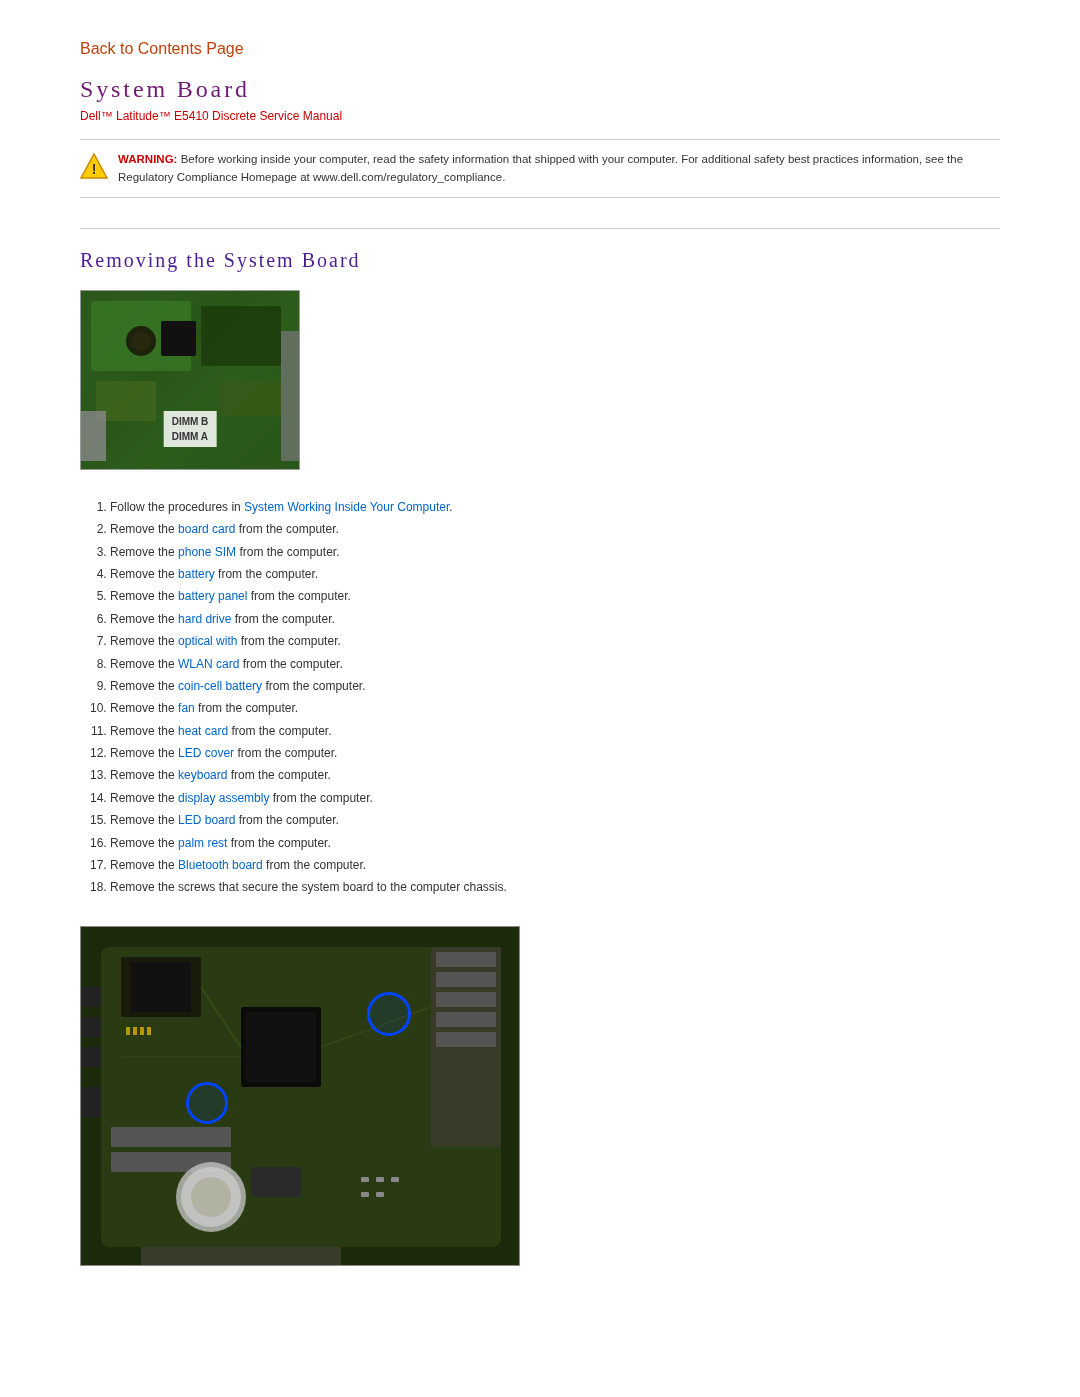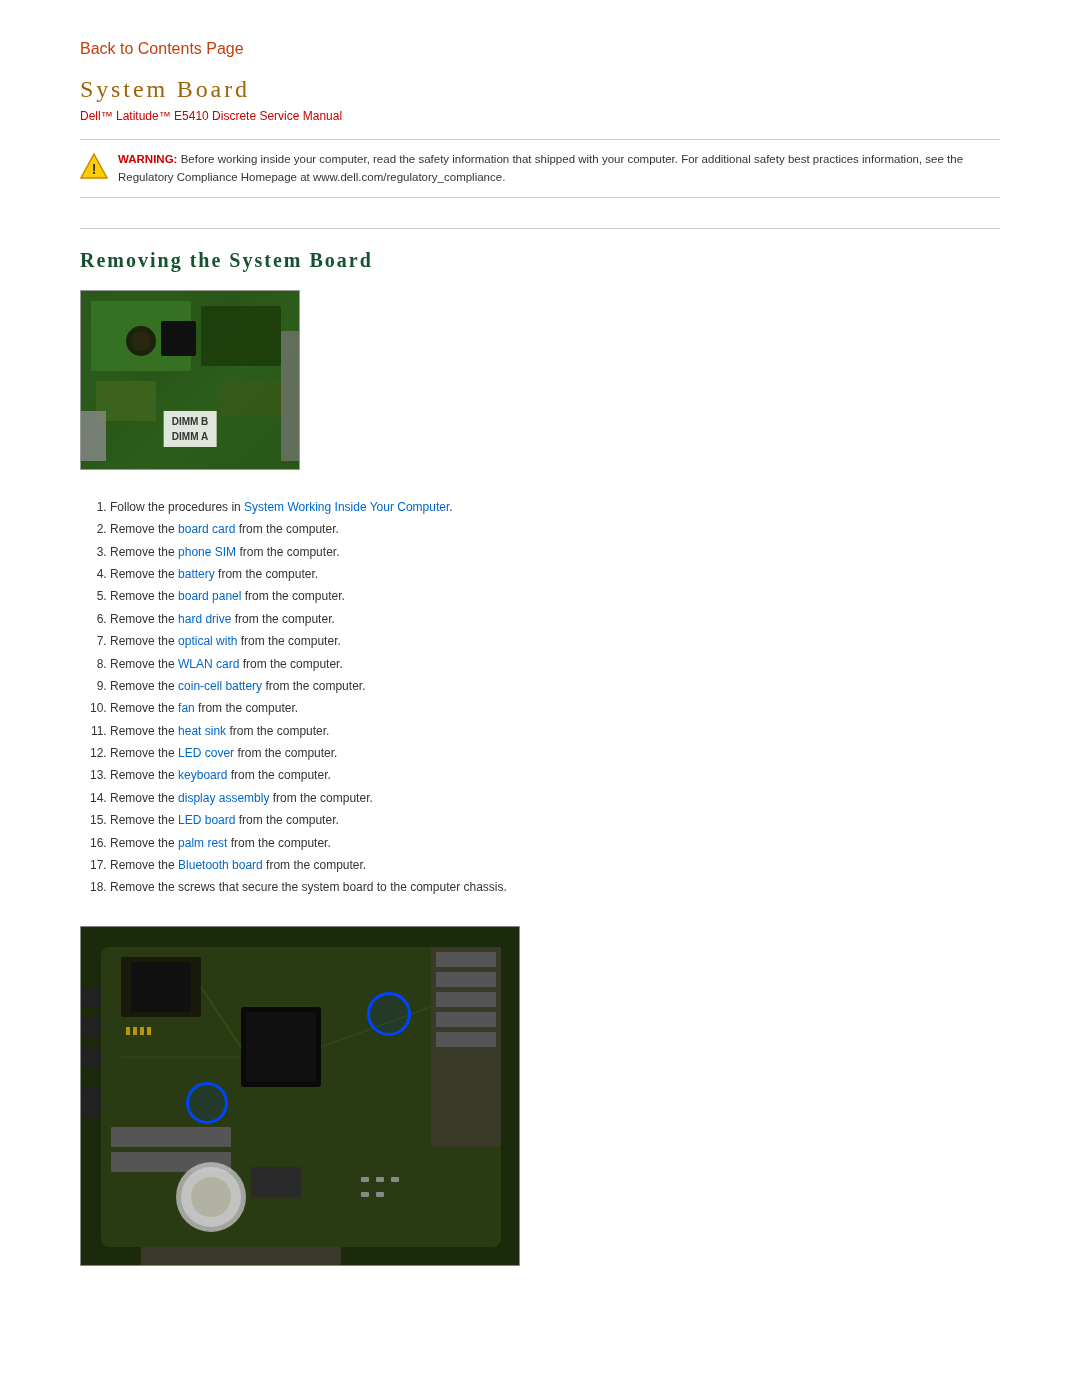--- a/index.html
+++ b/index.html
@@ -19,21 +19,21 @@
       color: #c2410c;
       text-decoration: none;
       font-size: 16px;
       display: block;
       margin-bottom: 18px;
     }
     h1.page-title {
       font-family: Georgia, serif;
       font-size: 24px;
       font-weight: normal;
-      color: #a16207;
+      color: #701a75;
       letter-spacing: 0.12em;
       margin-bottom: 6px;
     }
     .subtitle {
       font-size: 12px;
       font-weight: normal;
       color: #cc0000;
       margin-bottom: 16px;
     }
     .warning-box {
@@ -56,22 +56,22 @@
       line-height: 1.6;
       color: #333;
     }
     .warning-text strong {
       color: #cc0000;
       font-weight: bold;
     }
     h2.section-title {
       font-family: Georgia, serif;
       font-size: 20px;
-      font-weight: bold;
-      color: #14532d;
+      font-weight: normal;
+      color: #4c1d95;
       letter-spacing: 0.1em;
       margin-bottom: 18px;
     }
     .board-image-container {
       margin-bottom: 24px;
       text-align: left;
     }
     .board-image-placeholder {
       width: 220px;
       height: 180px;
@@ -85,21 +85,20 @@
       position: absolute;
       bottom: 22px;
       left: 50%;
       transform: translateX(-50%);
       background: rgba(255,255,255,0.85);
       padding: 3px 8px;
       font-size: 10px;
       font-weight: bold;
       color: #333;
       line-height: 1.5;
-      text-align: center;
     }
     .steps-list {
       list-style: decimal;
       padding-left: 30px;
       font-size: 12px;
       line-height: 1.7;
       margin-bottom: 28px;
     }
     .steps-list li {
       margin-bottom: 2px;
@@ -217,27 +216,27 @@
     </div>
   </div>
 
   <ol class="steps-list">
     <li>
       <span>Follow the procedures in </span><a href="#">System Working Inside Your Computer</a><span>.</span>
     </li>
     <li>Remove the <a href="#">board card</a> from the computer.</li>
     <li>Remove the <a href="#">phone SIM</a> from the computer.</li>
     <li>Remove the <a href="#">battery</a> from the computer.</li>
-    <li>Remove the <a href="#">board panel</a> from the computer.</li>
+    <li>Remove the <a href="#">battery panel</a> from the computer.</li>
     <li>Remove the <a href="#">hard drive</a> from the computer.</li>
     <li>Remove the <a href="#">optical with</a> from the computer.</li>
     <li>Remove the <a href="#">WLAN card</a> from the computer.</li>
     <li>Remove the <a href="#">coin-cell battery</a> from the computer.</li>
     <li>Remove the <a href="#">fan</a> from the computer.</li>
-    <li>Remove the <a href="#">heat sink</a> from the computer.</li>
+    <li>Remove the <a href="#">heat card</a> from the computer.</li>
     <li>Remove the <a href="#">LED cover</a> from the computer.</li>
     <li>Remove the <a href="#">keyboard</a> from the computer.</li>
     <li>Remove the <a href="#">display assembly</a> from the computer.</li>
     <li>Remove the <a href="#">LED board</a> from the computer.</li>
     <li>Remove the <a href="#">palm rest</a> from the computer.</li>
     <li>Remove the <a href="#">Bluetooth board</a> from the computer.</li>
     <li>Remove the screws that secure the system board to the computer chassis.</li>
   </ol>
 
   <div style="margin-bottom: 24px;">

